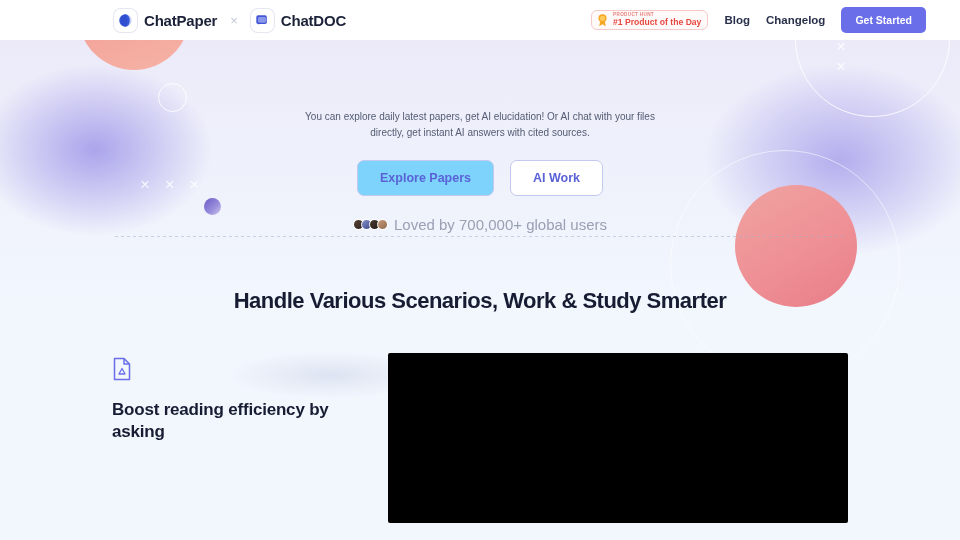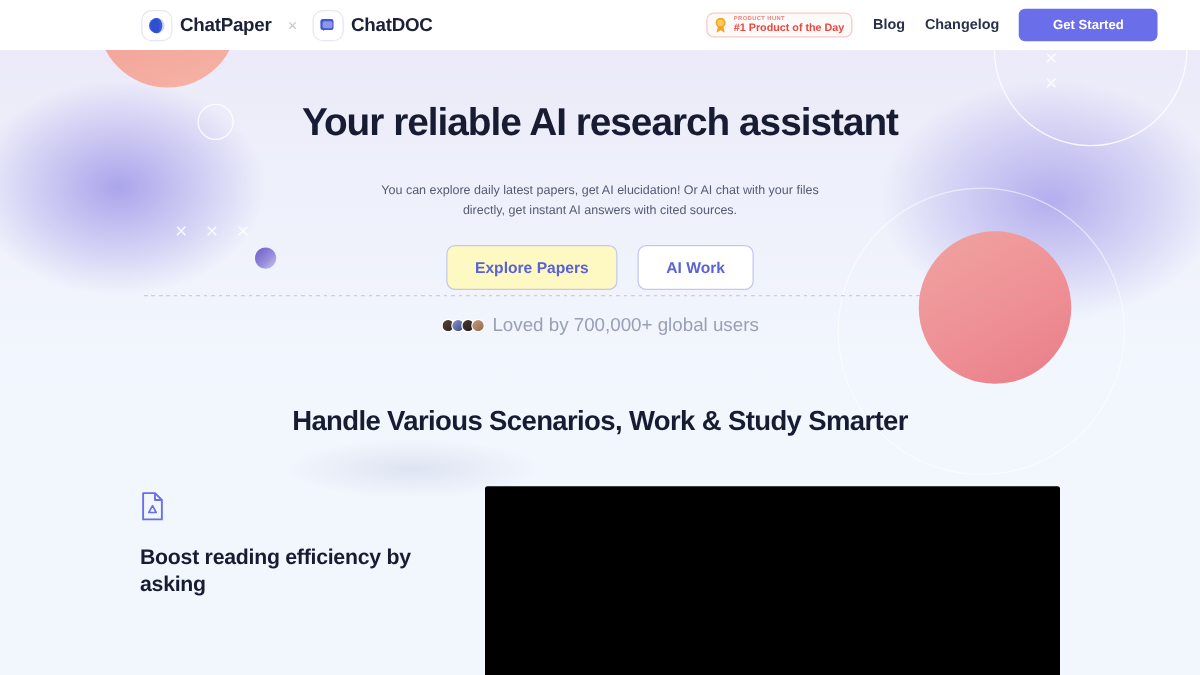--- a/index.html
+++ b/index.html
@@ -217,21 +217,21 @@
     white-space: nowrap;
   }
 
   .cta-btn {
     background: #6a6ee8;
     color: #ffffff;
     font-size: 10.5px;
     font-weight: bold;
     border: none;
     border-radius: 5px;
-    padding: 7px 27px;
+    padding: 7px 14px;
     cursor: pointer;
     white-space: nowrap;
   }
 
   
   .content { position: relative; z-index: 3; }
 
   .hero {
     text-align: center;
     padding-top: 40px;
@@ -263,21 +263,21 @@
     font-size: 12.5px;
     font-weight: bold;
     border-radius: 7px;
     padding: 10px 22px;
     cursor: pointer;
     color: #5a62d6;
     white-space: nowrap;
   }
 
   .btn-primary-soft {
-    background: #fef9c3;
+    background: #7dd3fc;
     border: 1px solid #c3c8ef;
   }
 
   .btn-ghost {
     background: #ffffff;
     border: 1px solid #c3c8ef;
   }
 
   .social-proof {
     margin-top: 20px;
@@ -439,21 +439,20 @@
       <a class="nav-link" href="#">Blog</a>
       <a class="nav-link" href="#">Changelog</a>
 
       <button class="cta-btn">Get Started</button>
     </div>
   </div>
 
   <div class="content">
 
     <div class="hero">
-      <h1 class="hero-title">Your reliable AI research assistant</h1>
       <p class="hero-sub">You can explore daily latest papers, get AI elucidation! Or AI chat with your files directly, get instant AI answers with cited sources.</p>
 
       <div class="hero-btns">
         <button class="btn-outline btn-primary-soft">Explore Papers</button>
         <button class="btn-outline btn-ghost">AI Work</button>
       </div>
 
       <div class="social-proof">
         <span class="avatars">
           <span class="avatar avatar-1"></span>

